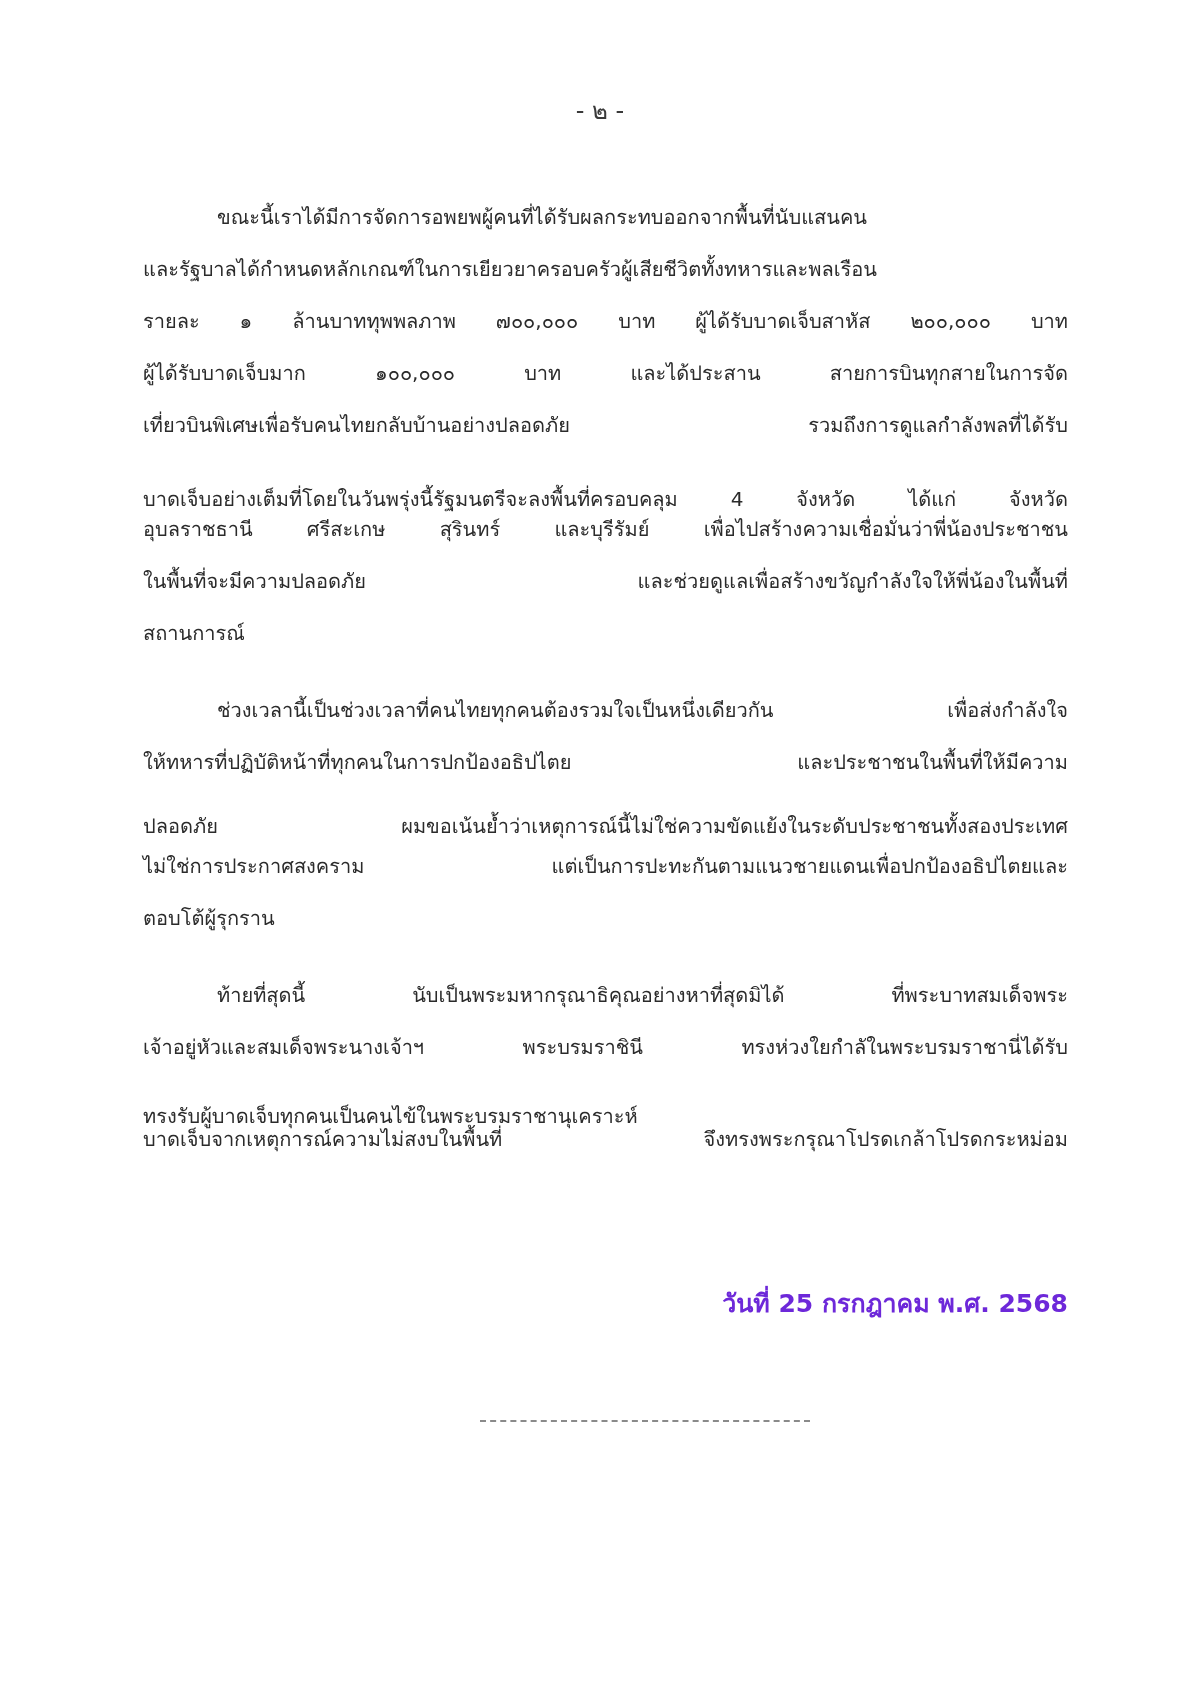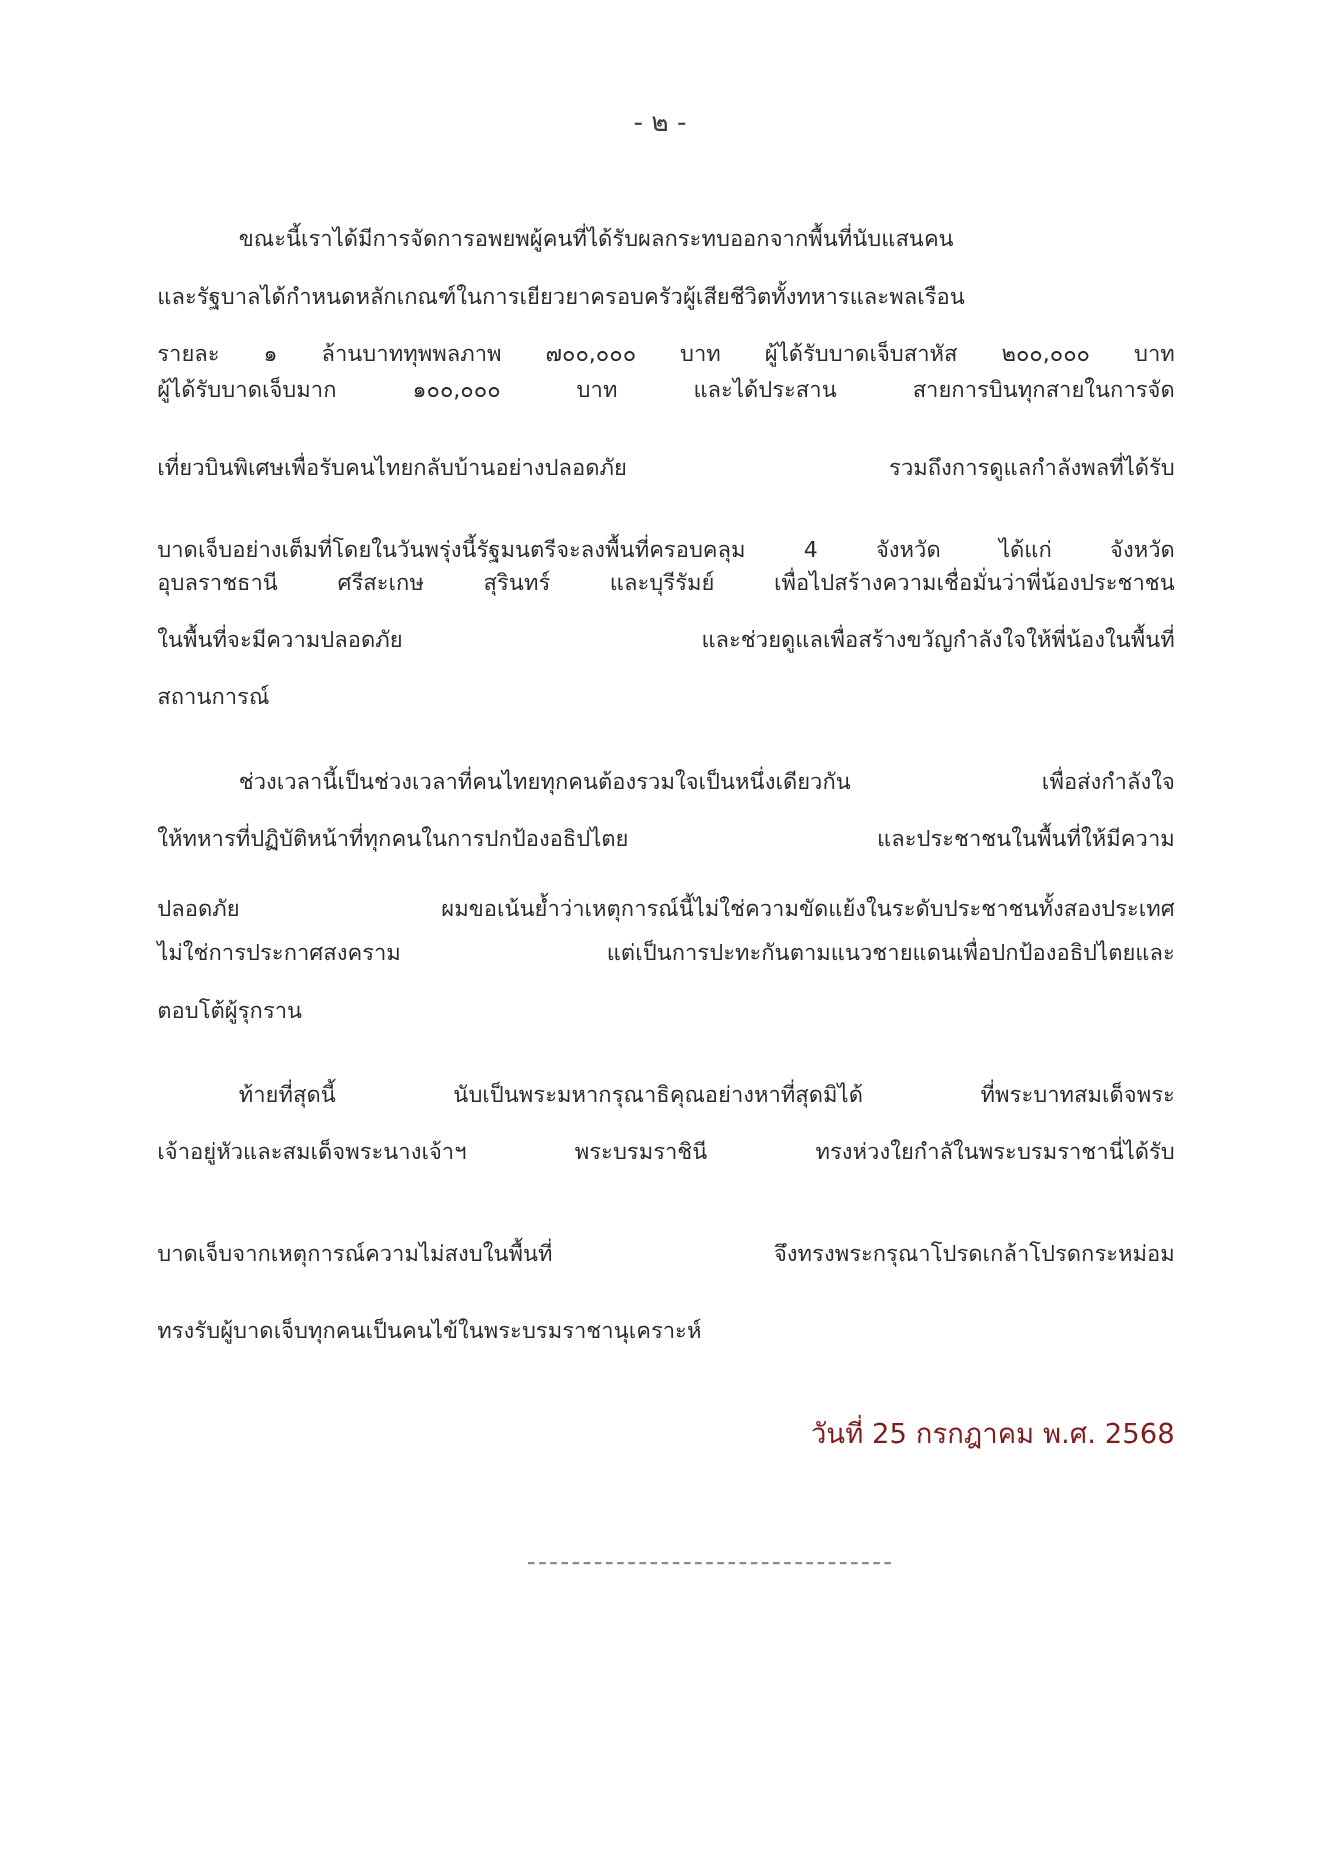--- a/index.html
+++ b/index.html
@@ -57,21 +57,22 @@
     .line.last {
       text-align-last: left;
     }
     .date-line {
       position: absolute;
       top: 1280px;
       right: 132px;
       font-size: 25px;
       line-height: 48px;
       white-space: nowrap;
-      color: #7f1d1d;
+      color: #6d28d9;
+      font-weight: bold;
     }
     .end-rule {
       position: absolute;
       top: 1420px;
       left: 480px;
       width: 330px;
       height: 0;
       border-top: 2px dashed #8a8a8a;
     }
   </style>
@@ -81,41 +82,41 @@
 <div class="page">
 
   <div class="page-number">- ๒ -</div>
 
   <div class="body-text">
 
     <div>
       <div class="line first" style="top:191px">ขณะนี้เราได้มีการจัดการอพยพผู้คนที่ได้รับผลกระทบออกจากพื้นที่นับแสนคน</div>
       <div class="line" style="top:243px">และรัฐบาลได้กำหนดหลักเกณฑ์ในการเยียวยาครอบครัวผู้เสียชีวิตทั้งทหารและพลเรือน</div>
       <div class="line" style="top:295px">รายละ ๑ ล้านบาททุพพลภาพ ๗๐๐,๐๐๐ บาท ผู้ได้รับบาดเจ็บสาหัส ๒๐๐,๐๐๐ บาท</div>
-      <div class="line" style="top:328px">ผู้ได้รับบาดเจ็บมาก ๑๐๐,๐๐๐ บาท และได้ประสาน   สายการบินทุกสายในการจัด</div>
+      <div class="line" style="top:347px">ผู้ได้รับบาดเจ็บมาก ๑๐๐,๐๐๐ บาท และได้ประสาน   สายการบินทุกสายในการจัด</div>
       <div class="line" style="top:399px">เที่ยวบินพิเศษเพื่อรับคนไทยกลับบ้านอย่างปลอดภัย รวมถึงการดูแลกำลังพลที่ได้รับ</div>
       <div class="line" style="top:473px">บาดเจ็บอย่างเต็มที่โดยในวันพรุ่งนี้รัฐมนตรีจะลงพื้นที่ครอบคลุม 4 จังหวัด ได้แก่ จังหวัด</div>
       <div class="line" style="top:503px">อุบลราชธานี ศรีสะเกษ สุรินทร์ และบุรีรัมย์ เพื่อไปสร้างความเชื่อมั่นว่าพี่น้องประชาชน</div>
       <div class="line" style="top:555px">ในพื้นที่จะมีความปลอดภัย และช่วยดูแลเพื่อสร้างขวัญกำลังใจให้พี่น้องในพื้นที่</div>
       <div class="line last" style="top:607px">สถานการณ์</div>
     </div>
 
     <div>
       <div class="line first" style="top:684px">ช่วงเวลานี้เป็นช่วงเวลาที่คนไทยทุกคนต้องรวมใจเป็นหนึ่งเดียวกัน เพื่อส่งกำลังใจ</div>
       <div class="line" style="top:736px">ให้ทหารที่ปฏิบัติหน้าที่ทุกคนในการปกป้องอธิปไตย และประชาชนในพื้นที่ให้มีความ</div>
       <div class="line" style="top:800px">ปลอดภัย ผมขอเน้นย้ำว่าเหตุการณ์นี้ไม่ใช่ความขัดแย้งในระดับประชาชนทั้งสองประเทศ</div>
       <div class="line" style="top:840px">ไม่ใช่การประกาศสงคราม แต่เป็นการปะทะกันตามแนวชายแดนเพื่อปกป้องอธิปไตยและ</div>
       <div class="line last" style="top:892px">ตอบโต้ผู้รุกราน</div>
     </div>
 
     <div>
       <div class="line first" style="top:969px">ท้ายที่สุดนี้ นับเป็นพระมหากรุณาธิคุณอย่างหาที่สุดมิได้ ที่พระบาทสมเด็จพระ</div>
       <div class="line" style="top:1021px">เจ้าอยู่หัวและสมเด็จพระนางเจ้าฯ พระบรมราชินี ทรงห่วงใยกำลัในพระบรมราชานี่ได้รับ</div>
       <div class="line" style="top:1113px">บาดเจ็บจากเหตุการณ์ความไม่สงบในพื้นที่ จึงทรงพระกรุณาโปรดเกล้าโปรดกระหม่อม</div>
-      <div class="line last" style="top:1183px">ทรงรับผู้บาดเจ็บทุกคนเป็นคนไข้ในพระบรมราชานุเคราะห์</div>
+      <div class="line last" style="top:1090px">ทรงรับผู้บาดเจ็บทุกคนเป็นคนไข้ในพระบรมราชานุเคราะห์</div>
     </div>
 
   </div>
 
   <div class="date-line">วันที่ 25 กรกฎาคม พ.ศ. 2568</div>
 
   <div class="end-rule"></div>
 
 </div>
 

